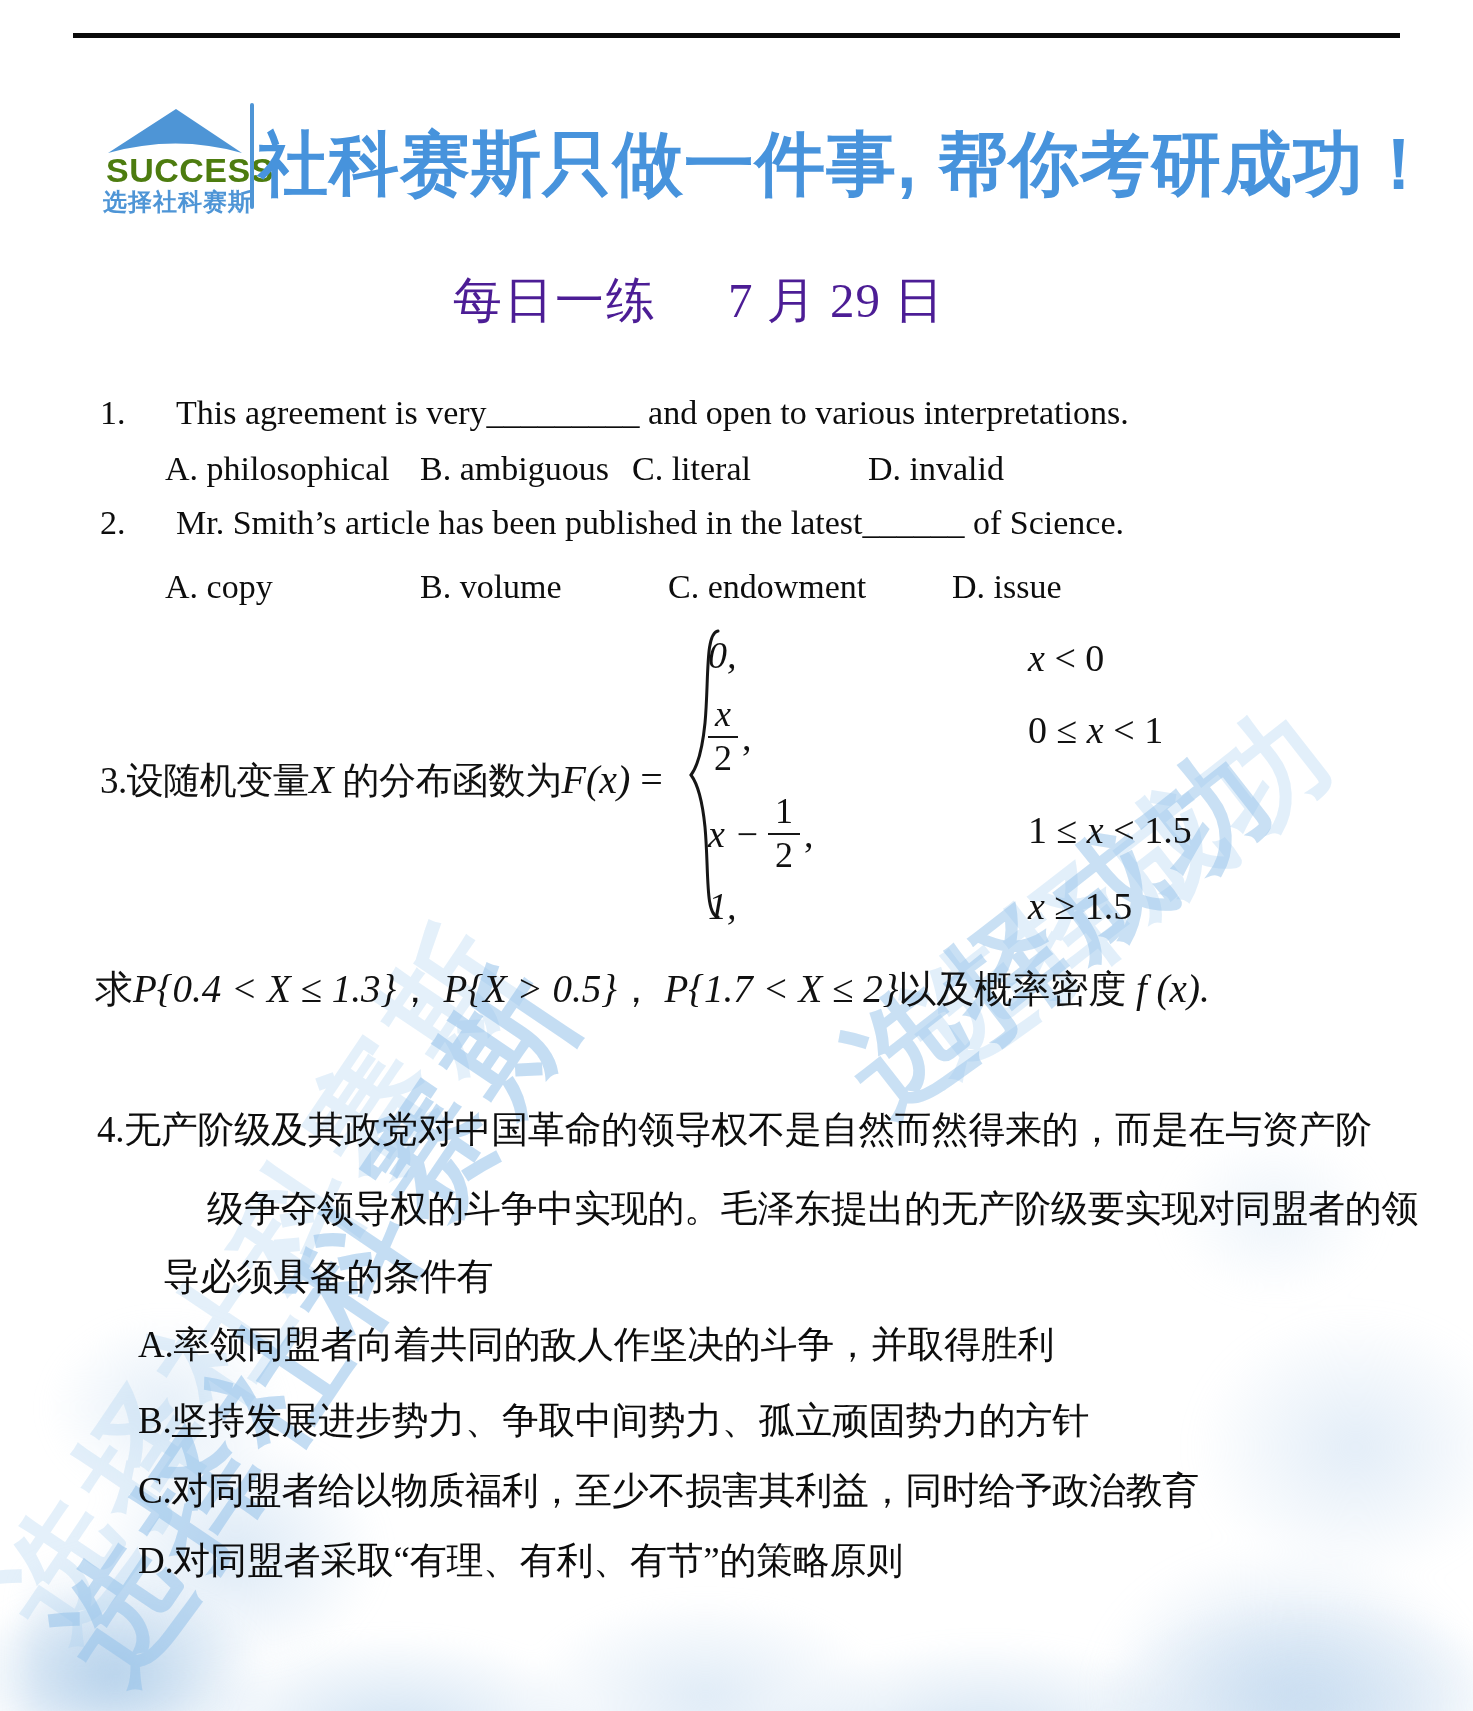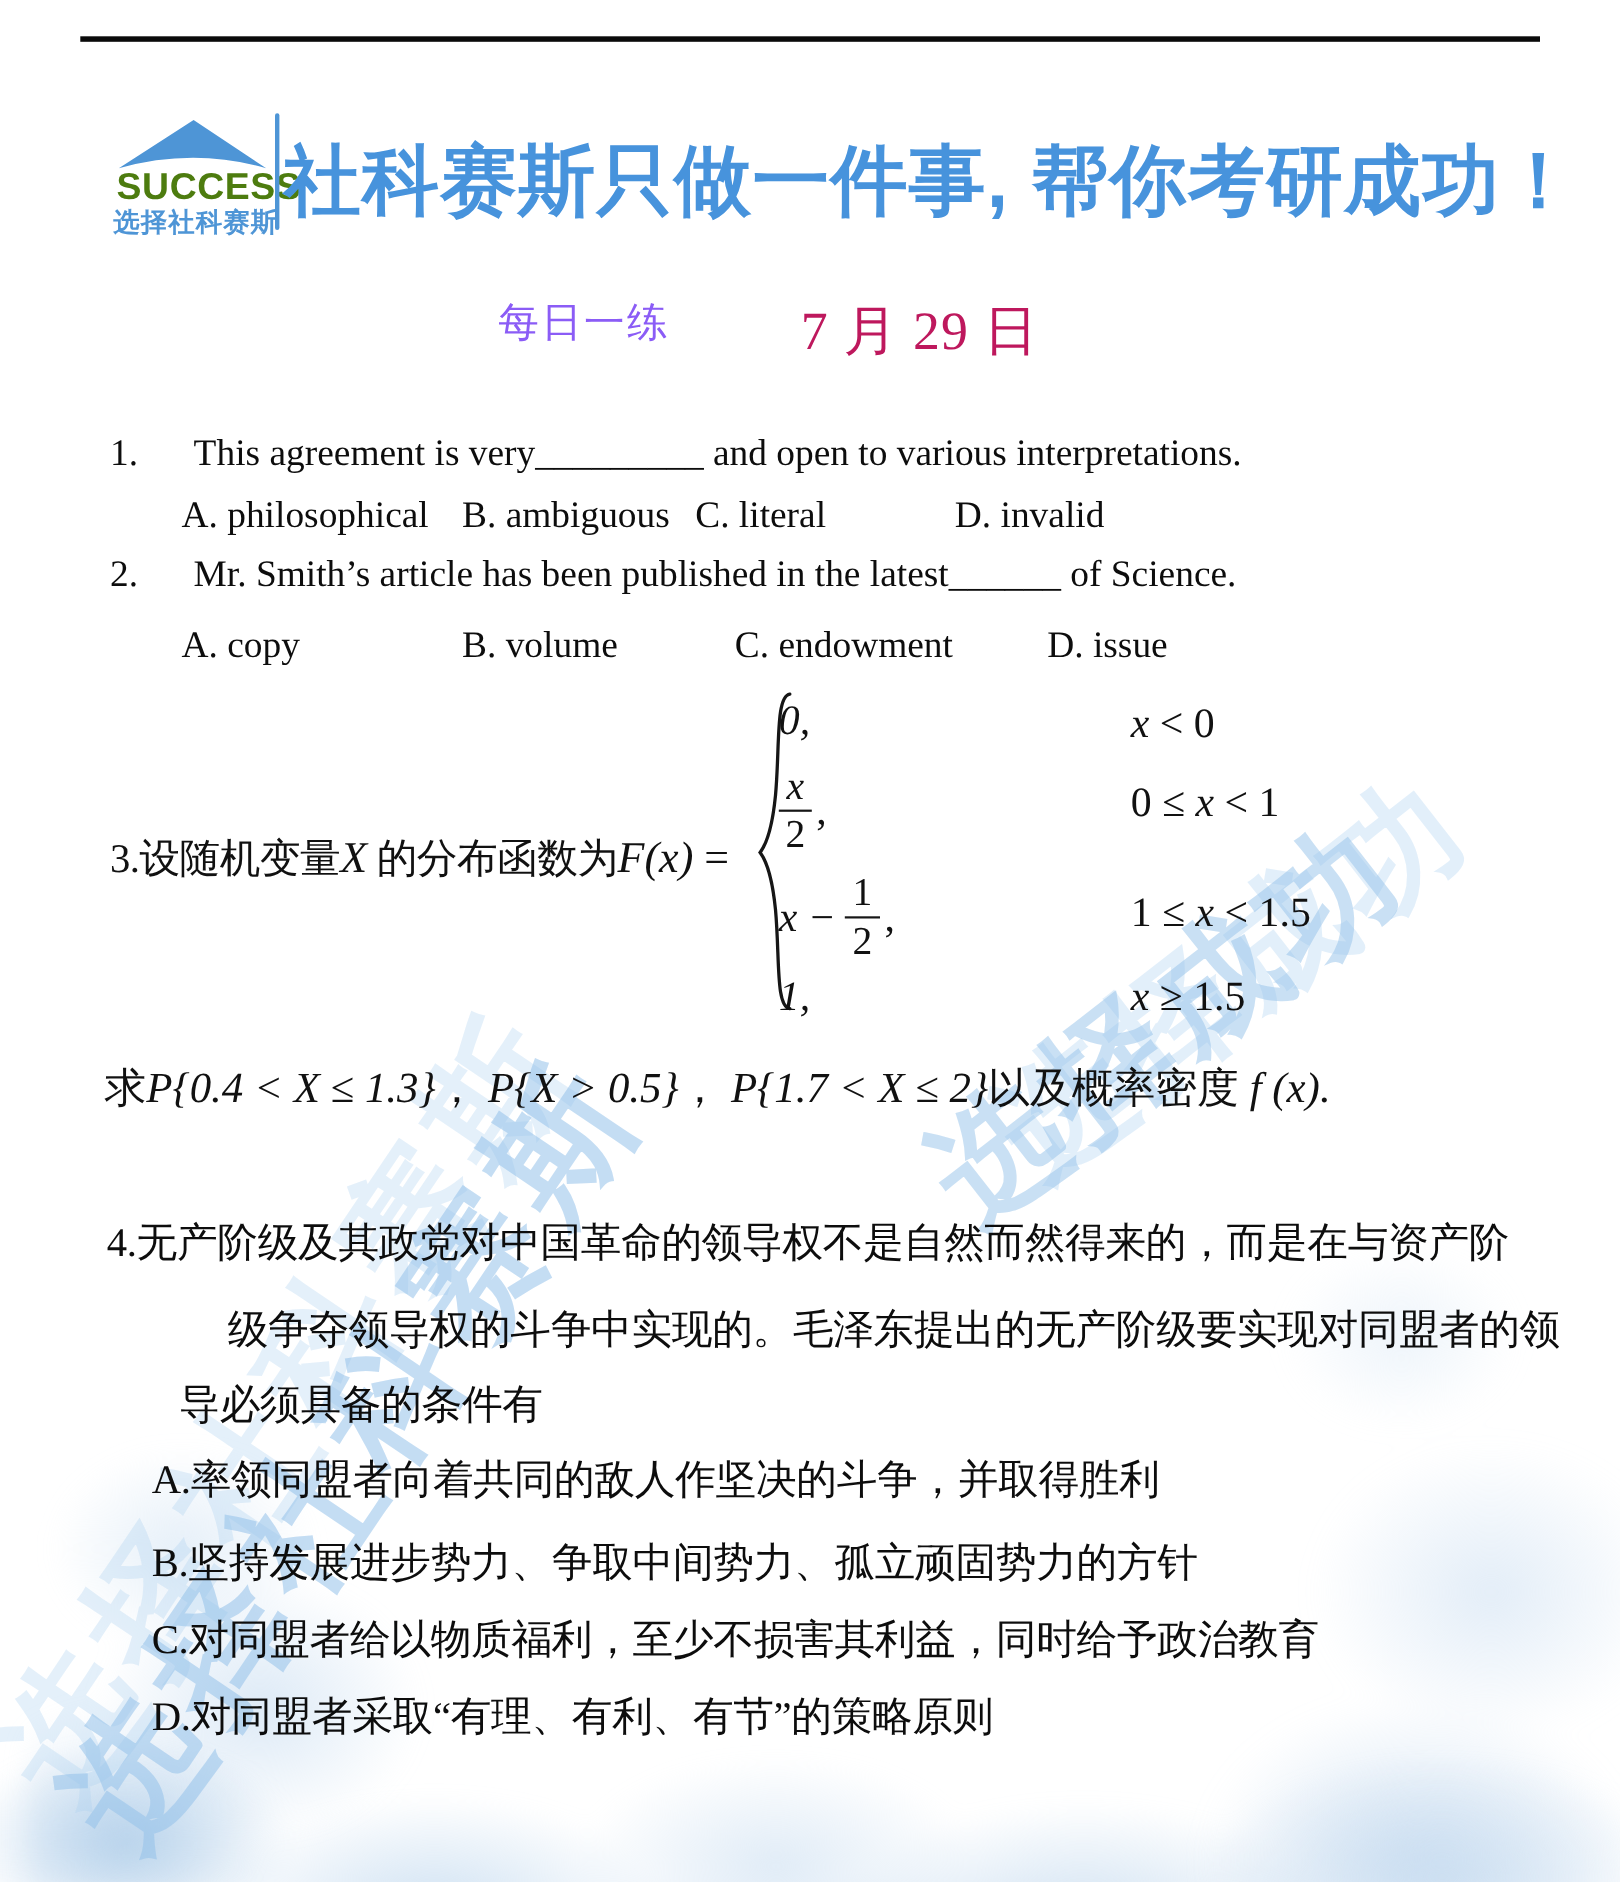--- a/index.html
+++ b/index.html
@@ -43,22 +43,22 @@
   .top-rule{position:absolute;left:73px;top:33px;width:1327px;height:5px;background:#0a0a0a;}
   .logo-mountain{position:absolute;left:105px;top:106px;width:140px;height:48px;}
   .brand-name{position:absolute;left:106px;top:151px;font-size:34px;font-weight:700;
       font-family:"Liberation Sans","DejaVu Sans",sans-serif;color:#4d7c0f;letter-spacing:.5px;}
   .brand-sub{position:absolute;left:103px;top:186px;font-size:24px;font-weight:700;
       font-family:"Liberation Sans","DejaVu Sans",sans-serif;color:#4E95D6;letter-spacing:1px;}
   .logo-divider{position:absolute;left:250px;top:103px;width:4px;height:106px;background:#4E95D6;border-radius:2px;}
   .headline{position:absolute;left:258px;top:118px;font-size:70px;font-weight:700;
       font-family:"Liberation Sans","DejaVu Sans",sans-serif;color:#4793DC;letter-spacing:1px;white-space:nowrap;}
   
-  .daily-title{position:absolute;left:453px;top:268px;font-size:37px;color:#8b5cf6;letter-spacing:2px;}
-  .daily-date{position:absolute;left:728px;top:268px;font-size:49px;color:#be185d;letter-spacing:1px;}
+  .daily-title{position:absolute;left:453px;top:268px;font-size:49px;color:#4c1d95;letter-spacing:2px;}
+  .daily-date{position:absolute;left:728px;top:268px;font-size:49px;color:#4c1d95;letter-spacing:1px;}
   
   .qrow{position:absolute;left:0;right:0;font-size:34px;color:#0d0d0d;}
   .qno{position:absolute;left:100px;}
   .qtext{position:absolute;left:176px;white-space:nowrap;}
   .optrow{position:absolute;left:0;right:0;font-size:34px;color:#0d0d0d;}
   .opt{position:absolute;white-space:nowrap;}
   .q1-a{left:165px}.q1-b{left:420px}.q1-c{left:632px}.q1-d{left:868px}
   .q2-a{left:165px}.q2-b{left:420px}.q2-c{left:668px}.q2-d{left:952px}
   
   .cjk{font-family:"Liberation Serif","DejaVu Serif",serif;}

